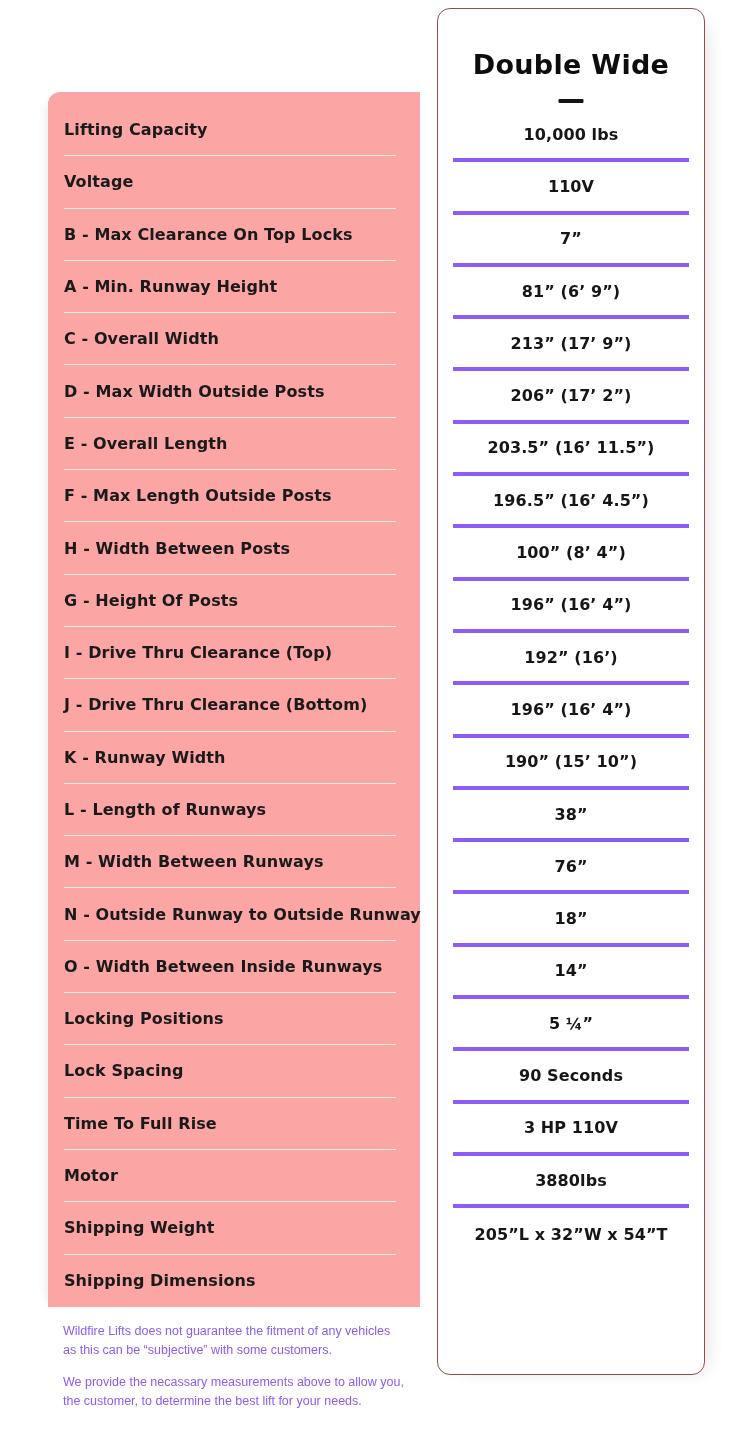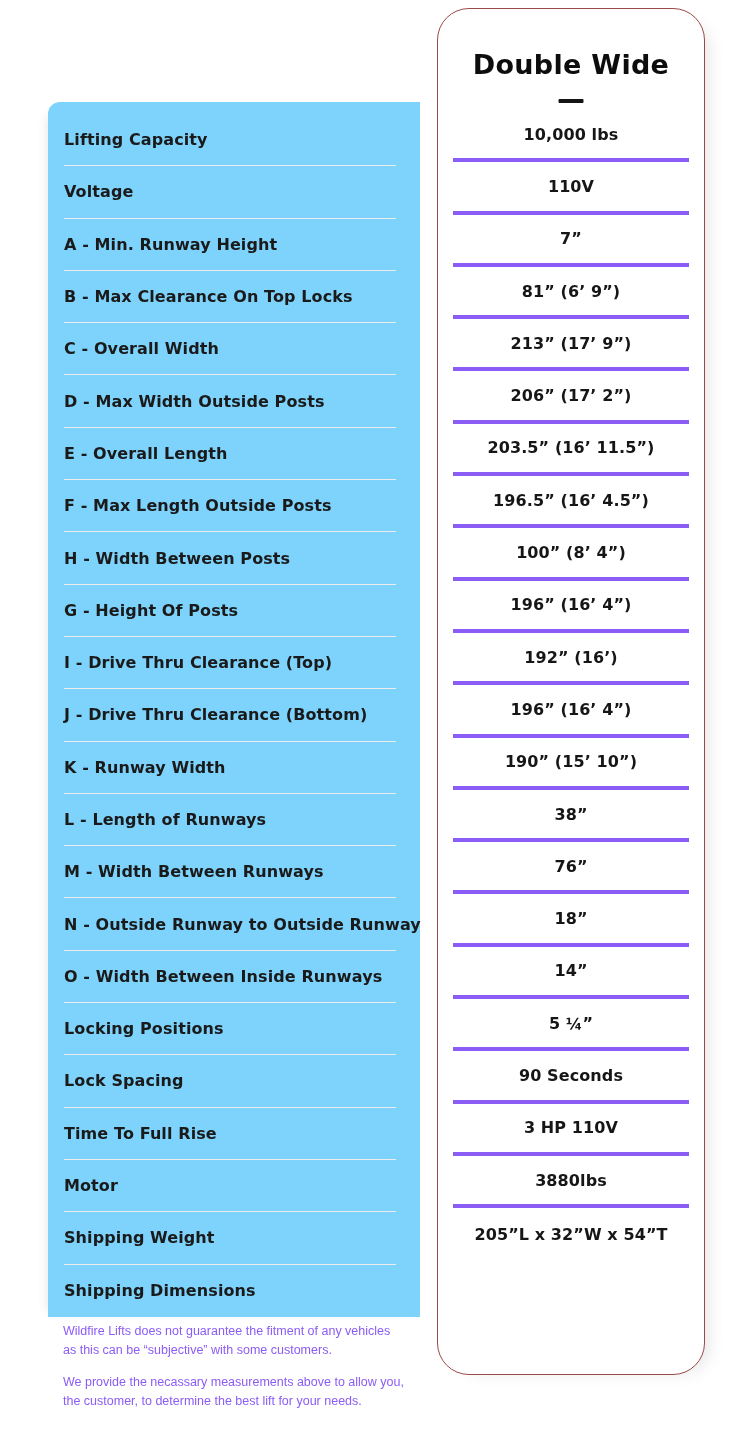--- a/index.html
+++ b/index.html
@@ -9,24 +9,24 @@
     position: relative;
     background: #ffffff;
     font-family: "DejaVu Sans", sans-serif;
     overflow: hidden;
   }
 
   
   .labels {
     position: absolute;
     left: 48px;
-    top: 102px;
+    top: 92px;
     width: 372px;
     padding-top: 12px;
-    background: #7dd3fc;
+    background: #fca5a5;
     border-top-left-radius: 12px;
     box-shadow: -10px 4px 12px -10px rgba(0,0,0,0.12);
   }
   .lrow {
     box-sizing: border-box;
     height: 52.3px;
     margin-left: 16px;
     width: 332px;
     display: flex;
     align-items: center;
@@ -44,21 +44,21 @@
   
   .card {
     position: absolute;
     left: 437px;
     top: 8px;
     width: 268px;
     height: 1367px;
     box-sizing: border-box;
     background: #ffffff;
     border: 1.5px solid #9a4a4a;
-    border-radius: 32px;
+    border-radius: 13px;
     box-shadow: 12px 6px 20px -12px rgba(0,0,0,0.14);
   }
   .card-title {
     position: absolute;
     top: 40px;
     left: 0;
     width: 100%;
     margin: 0;
     text-align: center;
     font-size: 27px;
@@ -119,24 +119,24 @@
 <div>
 
   <section class="labels">
     <div class="lrow">
         <span>Lifting Capacity</span>
       </div>
     <div class="lrow">
         <span>Voltage</span>
       </div>
     <div class="lrow">
+        <span>B - Max Clearance On Top Locks</span>
+      </div>
+    <div class="lrow">
         <span>A - Min. Runway Height</span>
-      </div>
-    <div class="lrow">
-        <span>B - Max Clearance On Top Locks</span>
       </div>
     <div class="lrow">
         <span>C - Overall Width</span>
       </div>
     <div class="lrow">
         <span>D - Max Width Outside Posts</span>
       </div>
     <div class="lrow">
         <span>E - Overall Length</span>
       </div>

